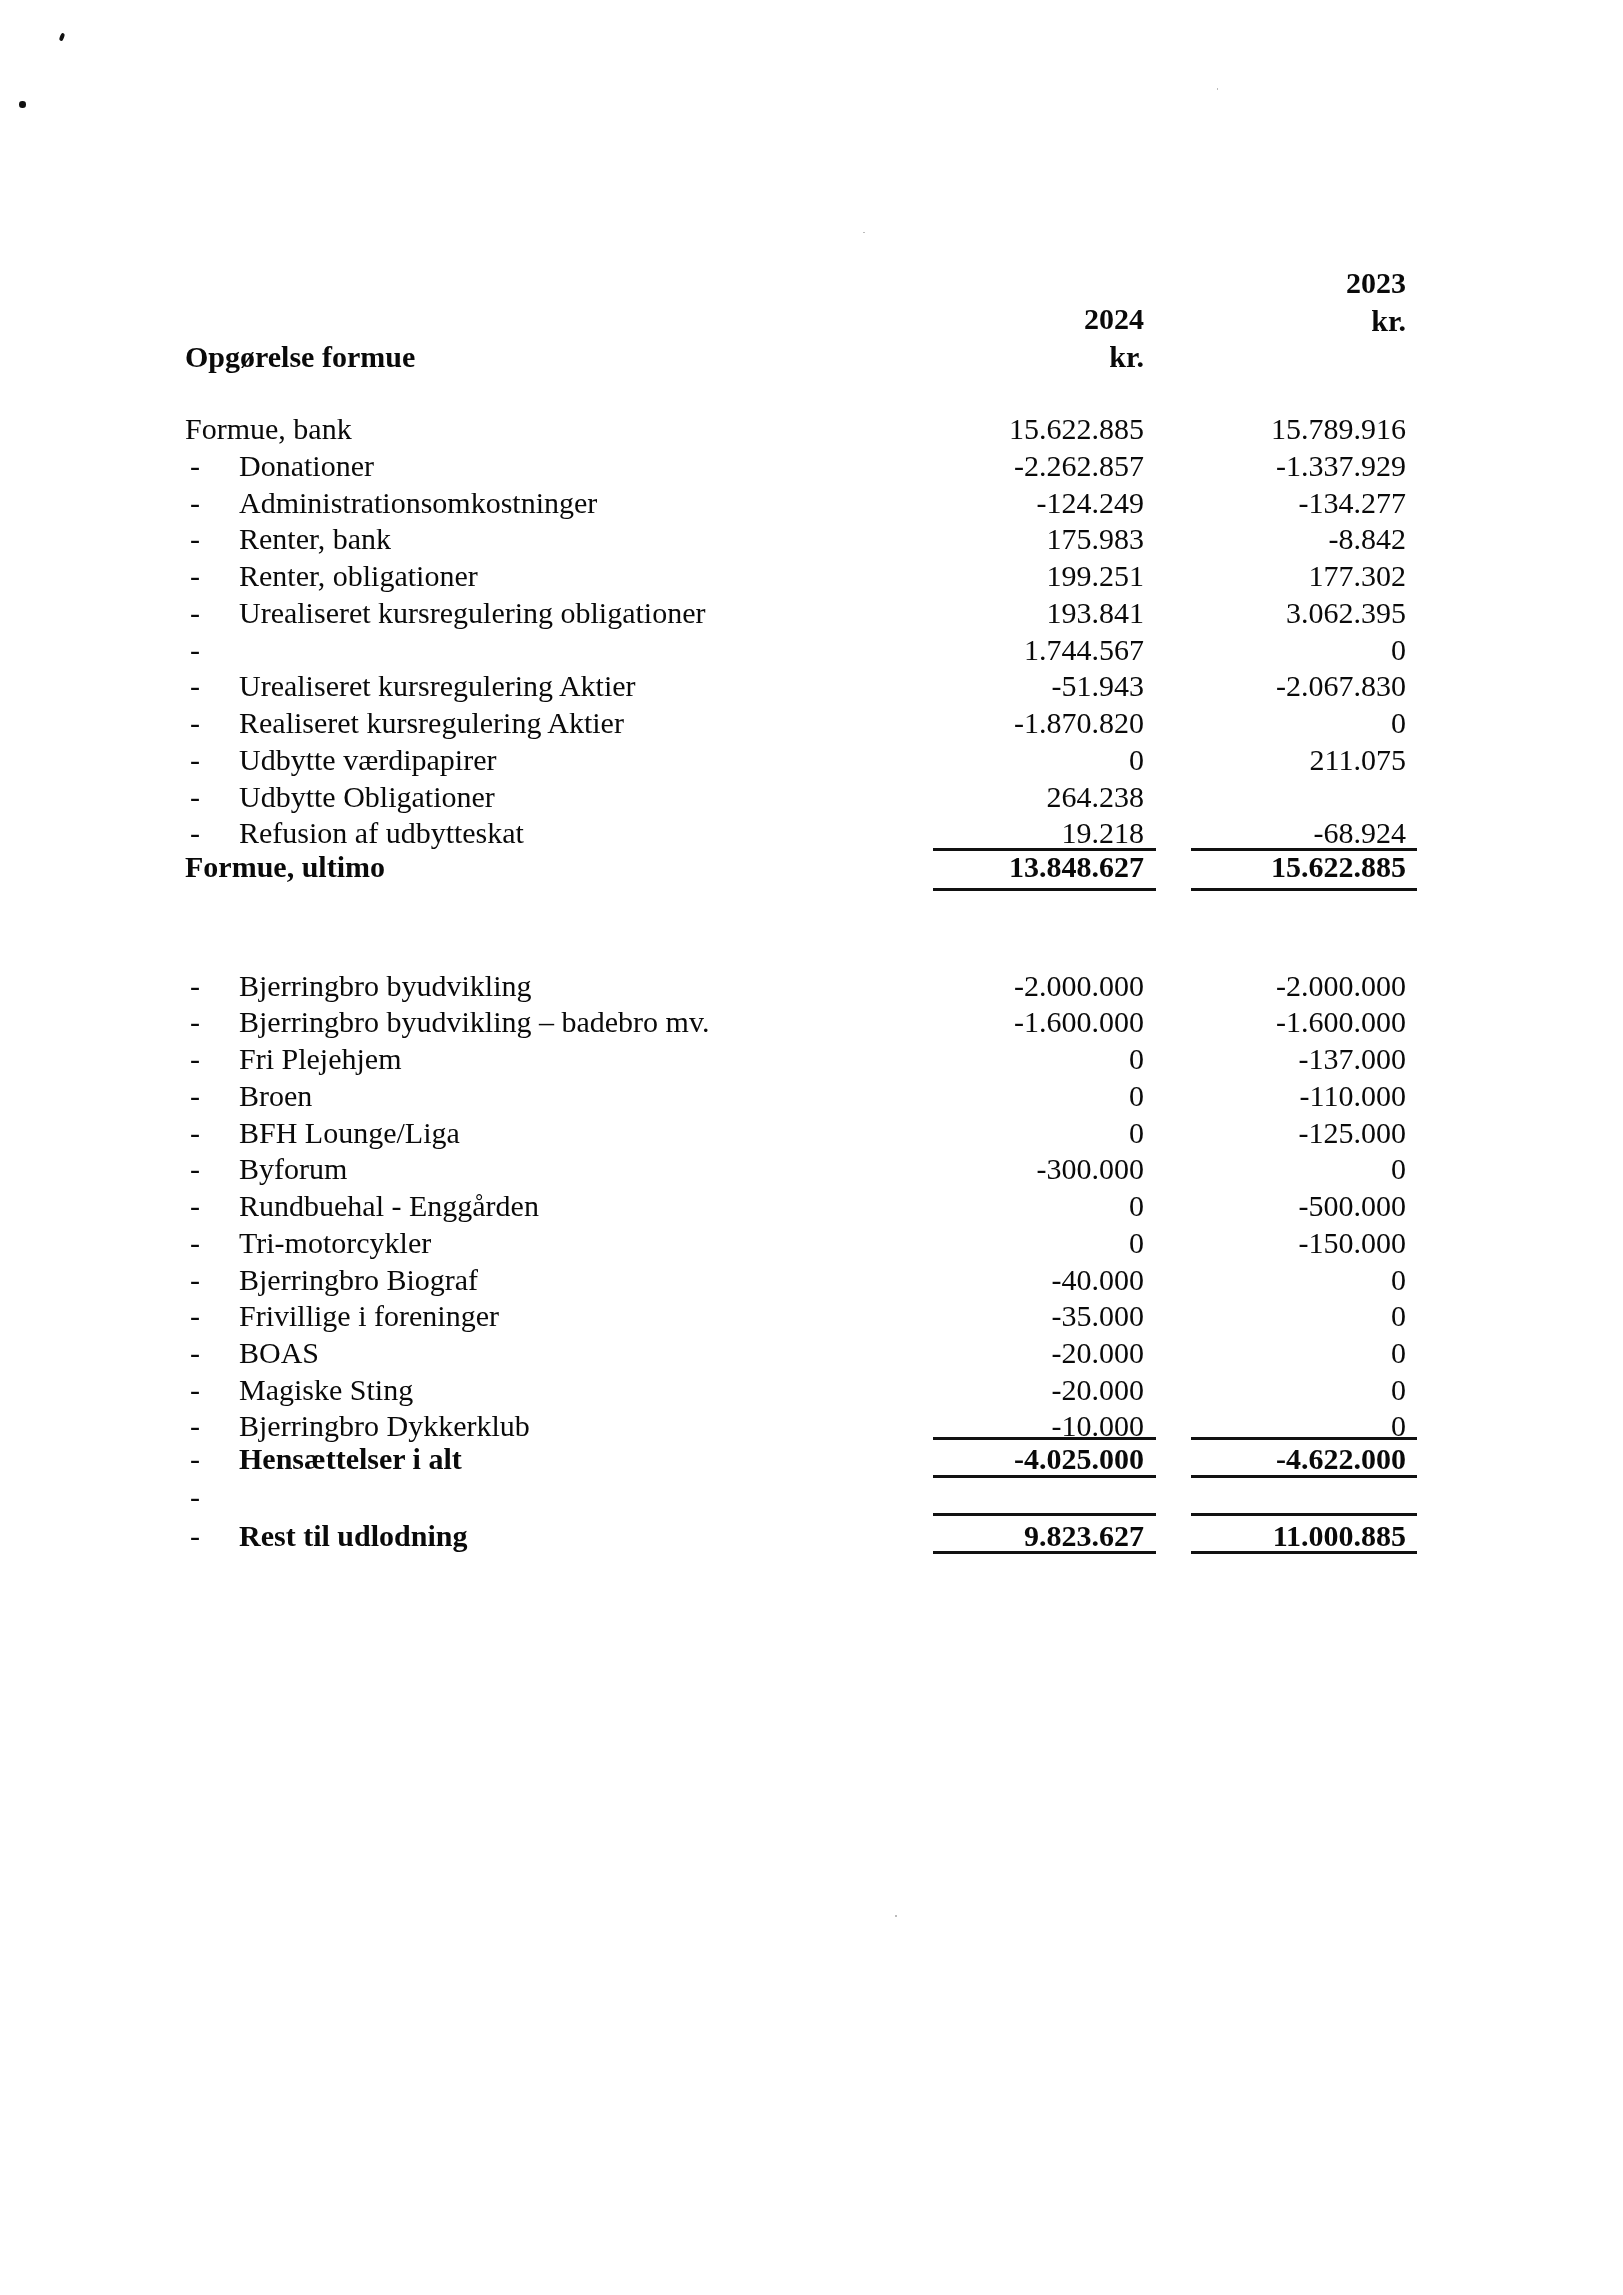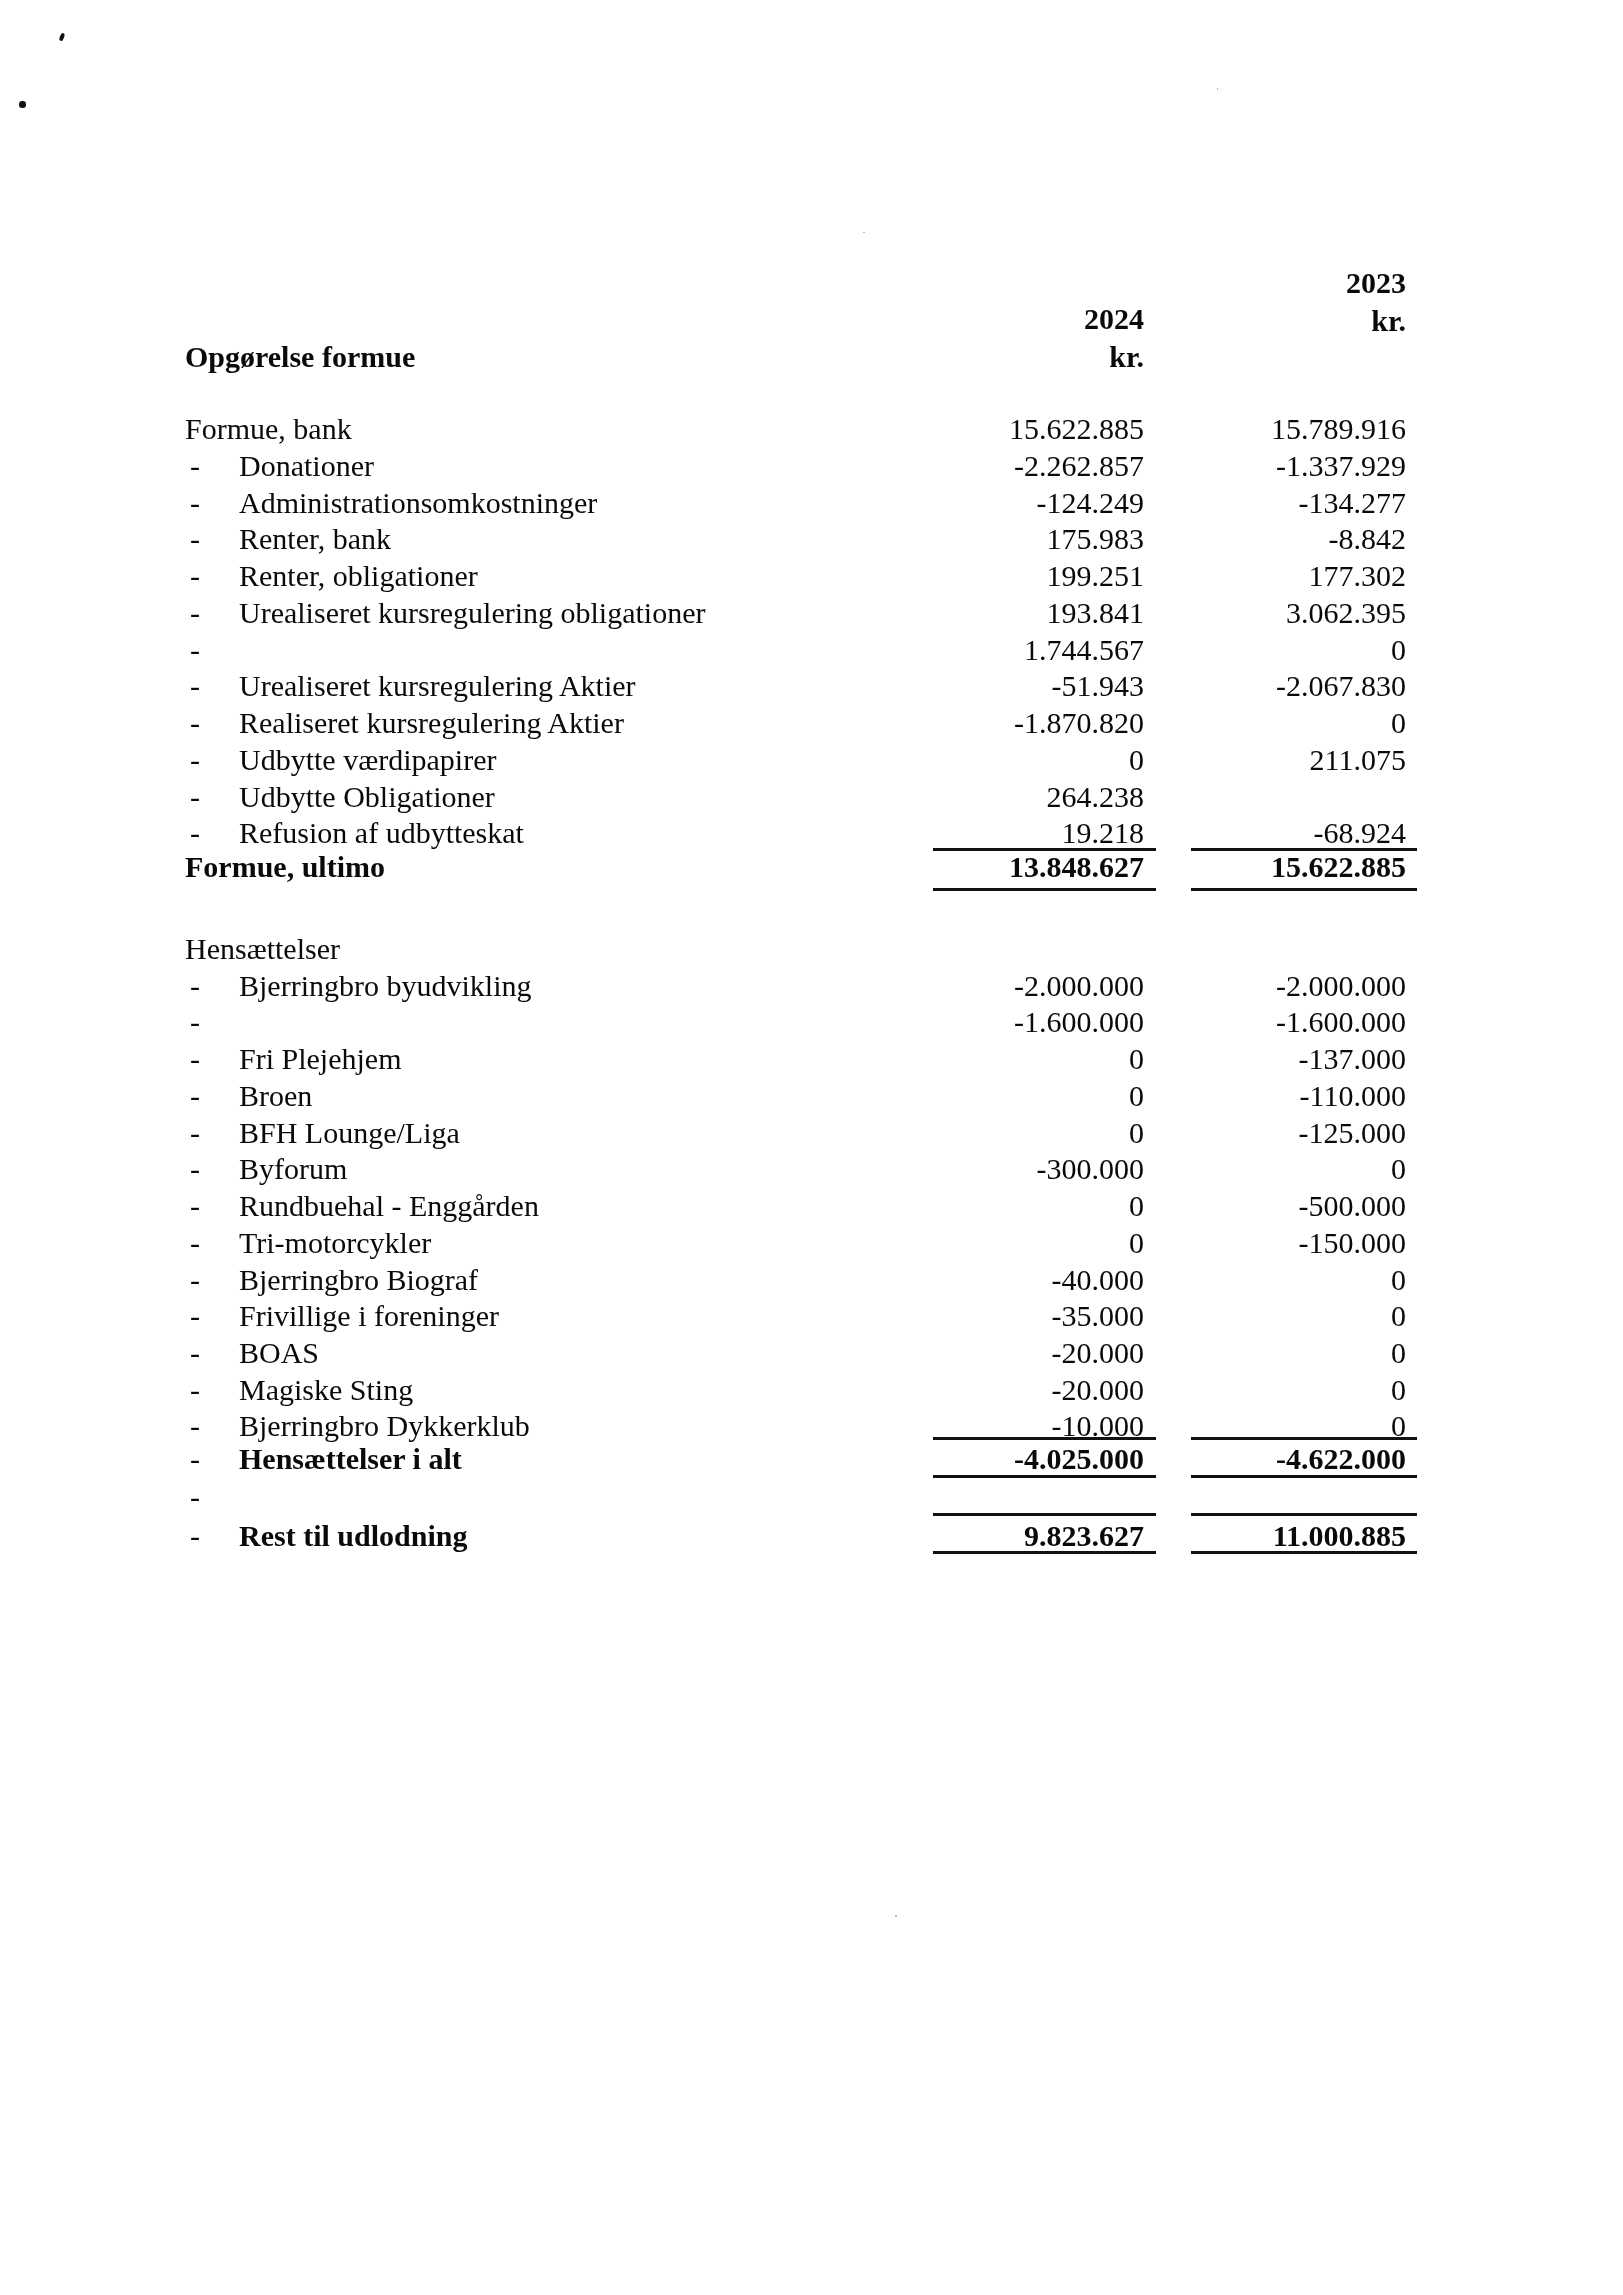--- a/index.html
+++ b/index.html
@@ -126,33 +126,31 @@
 
   <div class="row bold" style="top:848px">
     <span class="label flush">Formue, ultimo</span>
     <span class="v24">13.848.627</span>
     <span class="v23">15.622.885</span>
   </div>
 
   <div class="rule c24" style="top:888px"></div>
   <div class="rule c23" style="top:888px"></div>
 
-  <div class="row" style="top:930px">
-    <span class="label flush">Hensættelser</span>
-  </div>
 
   <div id="hens-items">
       <div class="row" style="top: 967px;">
         <span class="dash">-</span>
         <span class="label">Bjerringbro byudvikling</span>
         <span class="v24">-2.000.000</span>
         <span class="v23">-2.000.000</span>
       </div>
       <div class="row" style="top: 1003px;">
         <span class="dash">-</span>
+        <span class="label">Bjerringbro byudvikling – badebro mv.</span>
         <span class="v24">-1.600.000</span>
         <span class="v23">-1.600.000</span>
       </div>
       <div class="row" style="top: 1040px;">
         <span class="dash">-</span>
         <span class="label">Fri Plejehjem</span>
         <span class="v24">0</span>
         <span class="v23">-137.000</span>
       </div>
       <div class="row" style="top: 1077px;">

